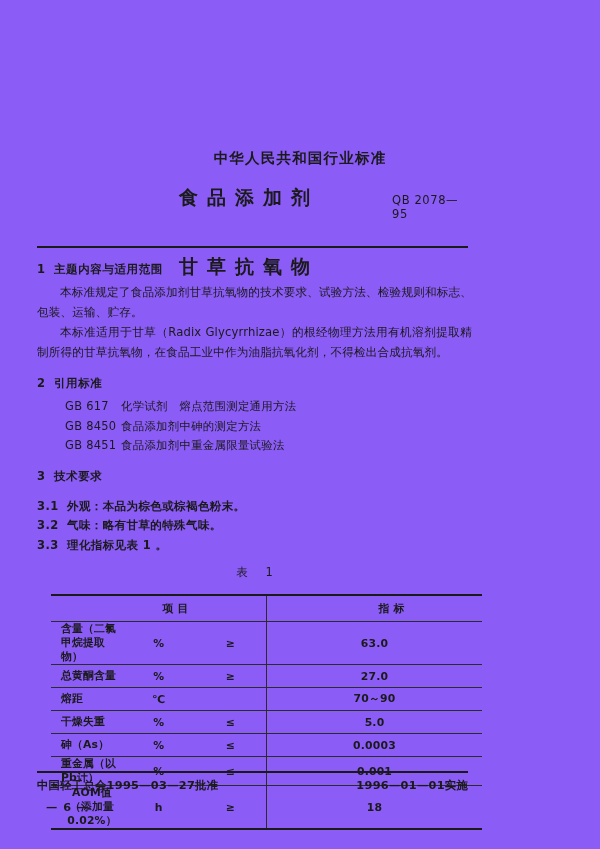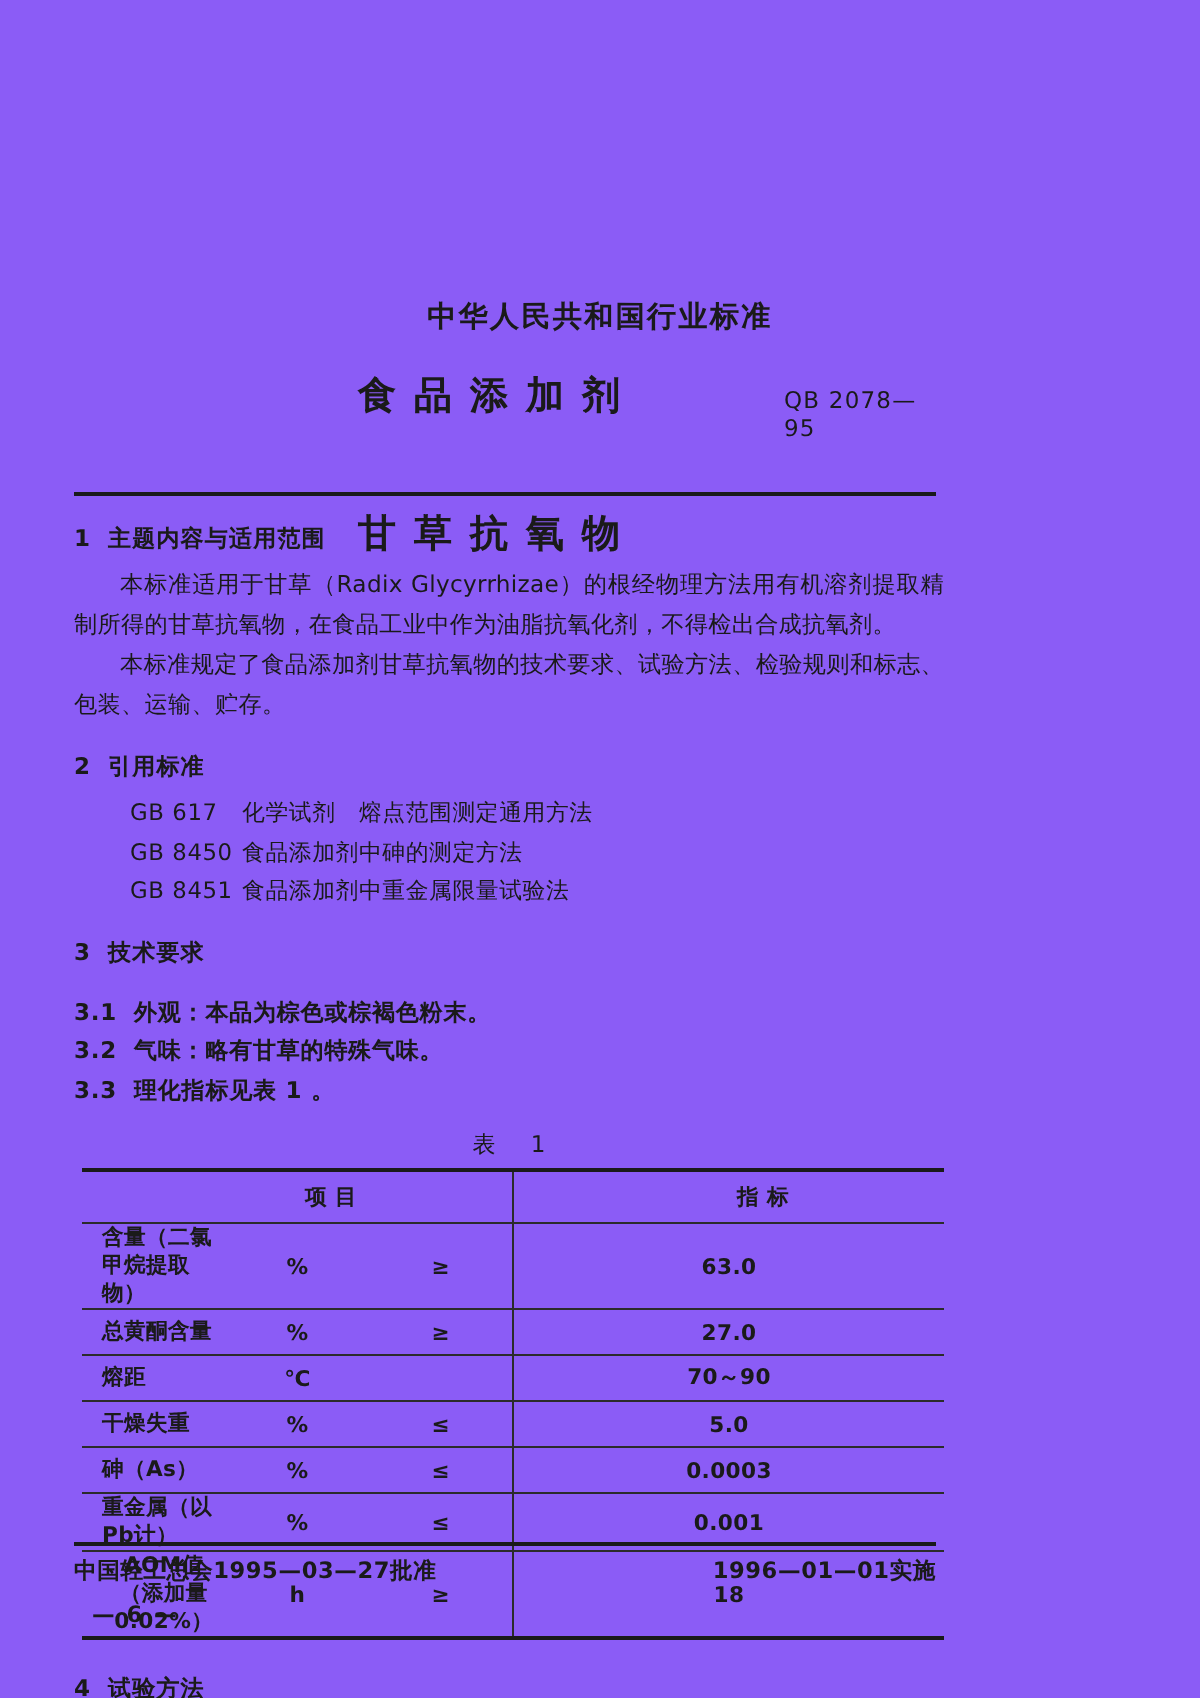--- a/index.html
+++ b/index.html
@@ -117,21 +117,21 @@
     text-align: center;
     font-size: 11.5px;
     font-weight: normal;
     letter-spacing: 7px;
     text-indent: 7px;
     margin: 10px 0 4px 0;
   }
   table.spec {
     border-collapse: collapse;
     width: 431px;
-    margin: 4px;
+    margin: 14px;
     table-layout: fixed;
   }
   table.spec th, table.spec td {
     font-size: 10.8px;
     font-weight: bold;
     padding: 0;
     height: 22px;
     vertical-align: middle;
     border-bottom: 1px solid #2b2b2b;
     letter-spacing: 0.2px;
@@ -200,22 +200,22 @@
     <div class="title-line l1">食品添加剂</div>
     <div class="title-line l2">甘草抗氧物</div>
     <div class="std-code">QB 2078—95</div>
   </div>
 
   <div class="rule-main"></div>
 
   <div class="content">
 
     <div class="sec-head"><span class="num">1</span><span>主题内容与适用范围</span></div>
+    <p class="para">本标准规定了食品添加剂甘草抗氧物的技术要求、试验方法、检验规则和标志、包装、运输、贮存。</p>
     <p class="para">本标准适用于甘草（Radix Glycyrrhizae）的根经物理方法用有机溶剂提取精制所得的甘草抗氧物，在食品工业中作为油脂抗氧化剂，不得检出合成抗氧剂。</p>
-    <p class="para">本标准规定了食品添加剂甘草抗氧物的技术要求、试验方法、检验规则和标志、包装、运输、贮存。</p>
 
     <div class="gap-md"></div>
 
     <div class="sec-head"><span class="num">2</span><span>引用标准</span></div>
     <div class="ref-list">
       <div class="ref-item"><span class="code">GB 617</span><span>化学试剂　熔点范围测定通用方法</span></div>
       <div class="ref-item"><span class="code">GB 8450</span><span>食品添加剂中砷的测定方法</span></div>
       <div class="ref-item"><span class="code">GB 8451</span><span>食品添加剂中重金属限量试验法</span></div>
     </div>
 

